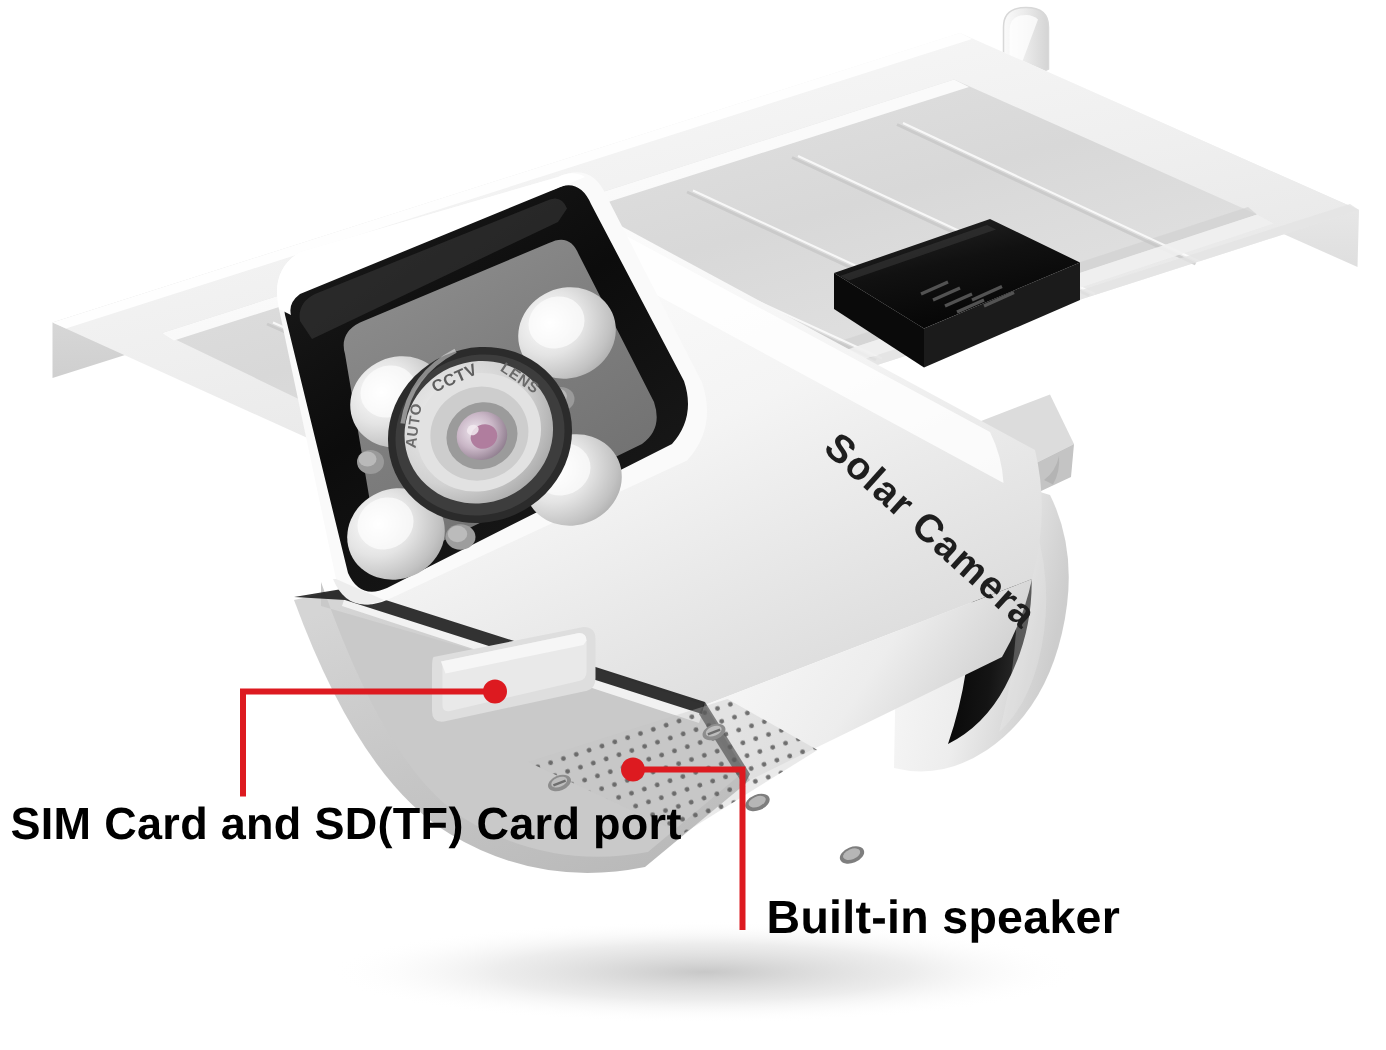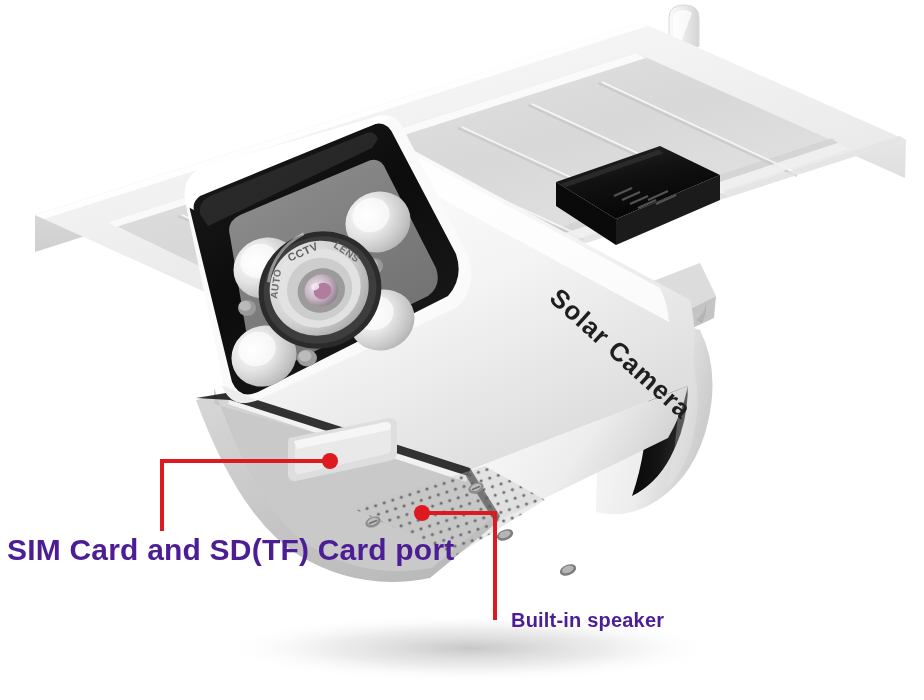--- a/index.html
+++ b/index.html
@@ -7,26 +7,26 @@
     width:924px;height:700px;background:#ffffff;overflow:hidden;
     font-family:"Liberation Sans", sans-serif;
   }
   #stage{position:relative;width:924px;height:700px;background:#ffffff;}
   #art{position:absolute;left:0;top:0;width:924px;height:700px;}
 
   .callout-label{
     position:absolute;
     font-family:"Liberation Sans", sans-serif;
     font-weight:bold;
-    color:#4c1d95;
+    color:#000000;
     white-space:nowrap;
     letter-spacing:0.2px;
   }
   #label-sim{ left:7px;  top:533px; font-size:30px; }
-  #label-spk{ left:511px; top:609px; font-size:20px; }
+  #label-spk{ left:511px; top:594px; font-size:31px; }
 </style>
 </head>
 <body>
 
 <div id="stage">
 
   <svg id="art" viewBox="0 0 924 700">
     <defs>
       <linearGradient id="panelTop" x1="0" y1="0" x2="0.6" y2="1">
         <stop offset="0" stop-color="#fcfcfc"></stop>

